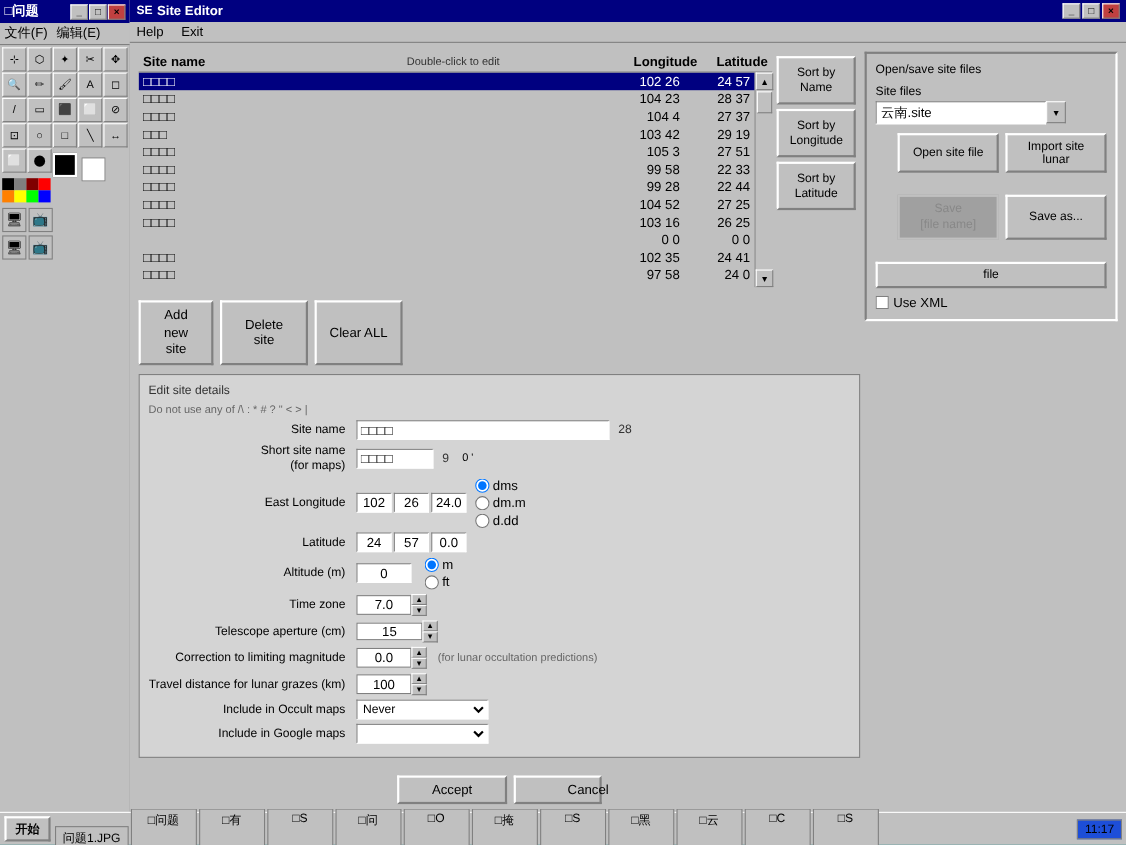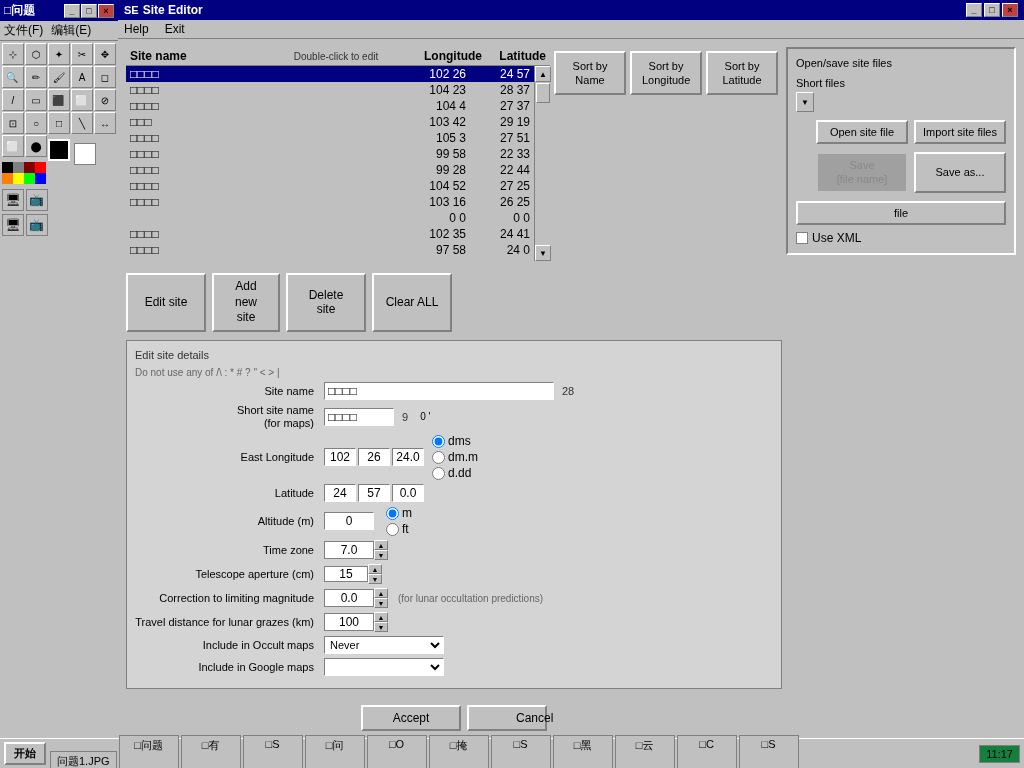--- a/index.html
+++ b/index.html
@@ -2,21 +2,21 @@
 <html><head>
   <meta charset="utf-8">
   <style>
     * { box-sizing: border-box; margin: 0; padding: 0; font-family: 'Arial', sans-serif; font-size: 12px; }
     body { background: #008080; overflow: hidden; }
 
     .taskbar { position: fixed; bottom: 0; left: 0; right: 0; height: 30px; background: #c0c0c0; border-top: 1px solid #fff; display: flex; align-items: center; padding: 0 4px; z-index: 9999; }
     .start-btn { background: #c0c0c0; border: 2px solid; border-color: #fff #808080 #808080 #fff; padding: 2px 8px; font-weight: bold; font-size: 11px; display: flex; align-items: center; gap: 2px; cursor: pointer; }
     .taskbar-items { display: flex; gap: 2px; margin-left: 4px; flex: 1; }
     .taskbar-item { background: #c0c0c0; border: 1px solid #808080; padding: 2px 6px; font-size: 11px; min-width: 60px; text-align: center; }
-    .taskbar-clock { margin-left: auto; border: 1px solid #808080; padding: 2px 6px; font-size: 11px; background: #15803d; }
+    .taskbar-clock { margin-left: auto; border: 1px solid #808080; padding: 2px 6px; font-size: 11px; background: #1d4ed8; }
 
     .left-panel { position: fixed; left: 0; top: 0; bottom: 30px; width: 120px; background: #c0c0c0; border-right: 2px solid #808080; }
     .left-panel-title { background: #000080; color: white; padding: 2px 4px; font-size: 11px; font-weight: bold; display: flex; justify-content: space-between; align-items: center; }
     .left-panel-menu { background: #c0c0c0; padding: 1px 0; border-bottom: 1px solid #808080; display: flex; gap: 8px; padding: 1px 4px; }
     .left-panel-tools { display: flex; flex-wrap: wrap; padding: 2px; gap: 1px; }
     .tool-btn { width: 22px; height: 22px; background: #c0c0c0; border: 1px solid; border-color: #fff #808080 #808080 #fff; display: flex; align-items: center; justify-content: center; font-size: 10px; cursor: pointer; }
 
     .main-window { position: fixed; left: 118px; top: 0; right: 0; bottom: 30px; background: #c0c0c0; }
     .window-titlebar { background: #000080; color: white; padding: 3px 6px; font-size: 12px; font-weight: bold; display: flex; align-items: center; justify-content: space-between; }
     .window-title { display: flex; align-items: center; gap: 4px; }
@@ -33,21 +33,21 @@
     .th-dbl { font-size: 10px; color: #333; flex: 1; text-align: center; }
     .th-lon { width: 70px; font-weight: bold; text-align: right; }
     .th-lat { width: 60px; font-weight: bold; text-align: right; }
 
     .table-body { height: 195px; overflow-y: auto; position: relative; }
     .table-row { display: flex; align-items: center; padding: 1px 4px; cursor: default; gap: 4px; }
     .table-row.selected { background: #000080; color: white; }
     .td-name { width: 130px; overflow: hidden; }
     .td-lon { width: 70px; text-align: right; }
     .td-lat { width: 60px; text-align: right; }
-    .sort-col { display: flex; gap: 4px; padding: 4px 4px 4px 0; }
+    .sort-col { display: flex; flex-direction: column; gap: 4px; padding: 4px 4px 4px 0; align-items: center; }
 
     .action-buttons { display: flex; gap: 6px; margin-top: 4px; }
     .btn { background: #c0c0c0; border: 2px solid; border-color: #fff #808080 #808080 #fff; padding: 4px 10px; cursor: pointer; font-size: 12px; text-align: center; }
     .btn-sort { width: 72px; height: 44px; font-size: 11px; }
 
     .edit-details { border: 1px solid #808080; padding: 8px; background: #d4d4d4; }
     .edit-title { font-size: 11px; margin-bottom: 6px; color: #333; }
     .detail-hint { font-size: 10px; color: #666; margin-bottom: 4px; }
 
     .form-row { display: flex; align-items: center; margin-bottom: 4px; gap: 4px; }
@@ -67,21 +67,21 @@
     .sp-up, .sp-dn { height: 10px; background: #c0c0c0; border: 1px solid; border-color: #fff #808080 #808080 #fff; display: flex; align-items: center; justify-content: center; font-size: 7px; cursor: pointer; }
 
     .select-input { border: 1px solid; border-color: #808080 #fff #fff #808080; background: white; padding: 1px; font-size: 11px; }
 
     .right-section { width: 230px; display: flex; flex-direction: column; gap: 8px; }
     .right-panel { border: 2px solid; border-color: #808080 #fff #fff #808080; padding: 8px; background: #c0c0c0; }
     .right-panel-title { font-size: 11px; margin-bottom: 8px; }
     .dropdown { display: flex; align-items: center; border: 1px solid; border-color: #808080 #fff #fff #808080; background: white; padding: 1px 4px; width: 155px; font-size: 11px; }
     .dd-arrow { width: 18px; height: 20px; background: #c0c0c0; border: 1px solid; border-color: #fff #808080 #808080 #fff; display: flex; align-items: center; justify-content: center; font-size: 8px; cursor: pointer; }
 
-    .right-btn-row { display: flex; gap: 6px; margin-bottom: 8px; padding-left: 20px; }
+    .right-btn-row { display: flex; gap: 6px; margin-bottom: 20px; padding-left: 20px; }
     .right-btn { flex: 1; background: #c0c0c0; border: 2px solid; border-color: #fff #808080 #808080 #fff; padding: 4px 6px; cursor: pointer; font-size: 11px; text-align: center; }
     .save-btn { background: #a0a0a0; color: #888; border-color: #c0c0c0; }
     .xml-row { display: flex; align-items: center; gap: 4px; margin-top: 6px; }
     .checkbox { width: 12px; height: 12px; border: 1px solid #808080; background: white; display: flex; align-items: center; justify-content: center; }
     .scroll-btn { width: 16px; height: 16px; background: #c0c0c0; border: 1px solid; border-color: #fff #808080 #808080 #fff; display: flex; align-items: center; justify-content: center; font-size: 8px; cursor: pointer; }
     .scroll-thumb { width: 14px; height: 20px; background: #c0c0c0; border: 1px solid; border-color: #fff #808080 #808080 #fff; margin: 1px; }
 
     .bottom-btn-row { display: flex; gap: 6px; justify-content: center; margin-top: 8px; }
   </style>
 </head>
@@ -280,21 +280,20 @@
           <button class="btn btn-sort" style="white-space:pre-line;line-height:1.3;">Sort by
 Name</button>
           <button class="btn btn-sort" style="white-space:pre-line;line-height:1.3;">Sort by
 Longitude</button>
           <button class="btn btn-sort" style="white-space:pre-line;line-height:1.3;">Sort by
 Latitude</button>
         </div>
       </div>
 
       <div class="action-buttons">
-        <button class="btn" style="width:80px;">Edit site</button>
         <button class="btn" style="width:68px;white-space:pre-line;line-height:1.3;">Add new
 site</button>
         <button class="btn" style="width:80px;">Delete site</button>
         <button class="btn" style="width:80px;">Clear ALL</button>
       </div>
 
       <div class="edit-details">
         <div class="edit-title">Edit site details</div>
         <div class="detail-hint">Do not use any of  /\  :  *  #  ?  "  &lt;  &gt;  |</div>
 
@@ -366,21 +365,21 @@
             <div class="spinner-btn">
               <div class="sp-up">▲</div>
               <div class="sp-dn">▼</div>
             </div>
           </div>
         </div>
 
         <div class="form-row">
           <div class="form-label">Telescope aperture (cm)</div>
           <div class="spinner-input">
-            <input type="text" value="15" style="width: 44px; border: 1px solid rgb(128, 128, 128); padding: 0 3px;">
+            <input type="text" value="15" style="width: 60px; border: 1px solid rgb(128, 128, 128); padding: 0 3px;">
             <div class="spinner-btn">
               <div class="sp-up">▲</div>
               <div class="sp-dn">▼</div>
             </div>
           </div>
         </div>
 
         <div class="form-row">
           <div class="form-label">Correction to limiting magnitude</div>
           <div class="spinner-input">
@@ -431,28 +430,31 @@
         <button class="btn" style="width:100px;">Accept</button>
         <button class="btn" style="width:80px;padding-left:47px;">Cancel</button>
       </div>
 
     </div>
 
     <div class="right-section">
       <div class="right-panel">
         <div class="right-panel-title">Open/save site files</div>
 
-        <div style="font-size:11px;margin-bottom:3px;">Short files</div>
+        <div style="font-size:11px;margin-bottom:3px;">Site files</div>
         <div style="display:flex;margin-bottom:8px;">
+          <div class="dropdown">
+            <span>云南.site</span>
+          </div>
           <div class="dd-arrow">▼</div>
         </div>
 
         <div class="right-btn-row">
           <button class="right-btn">Open site file</button>
-          <button class="right-btn">Import site files</button>
+          <button class="right-btn">Import site lunar</button>
         </div>
 
         <div class="right-btn-row">
           <button class="right-btn save-btn" style="white-space:pre-line;line-height:1.3;">Save
 [file name]</button>
           <button class="right-btn">Save as...</button>
         </div>
 
         <div style="margin-top:2px;display:flex;justify-content:flex-end;">
           <button class="right-btn" style="width:50px;">file</button>

